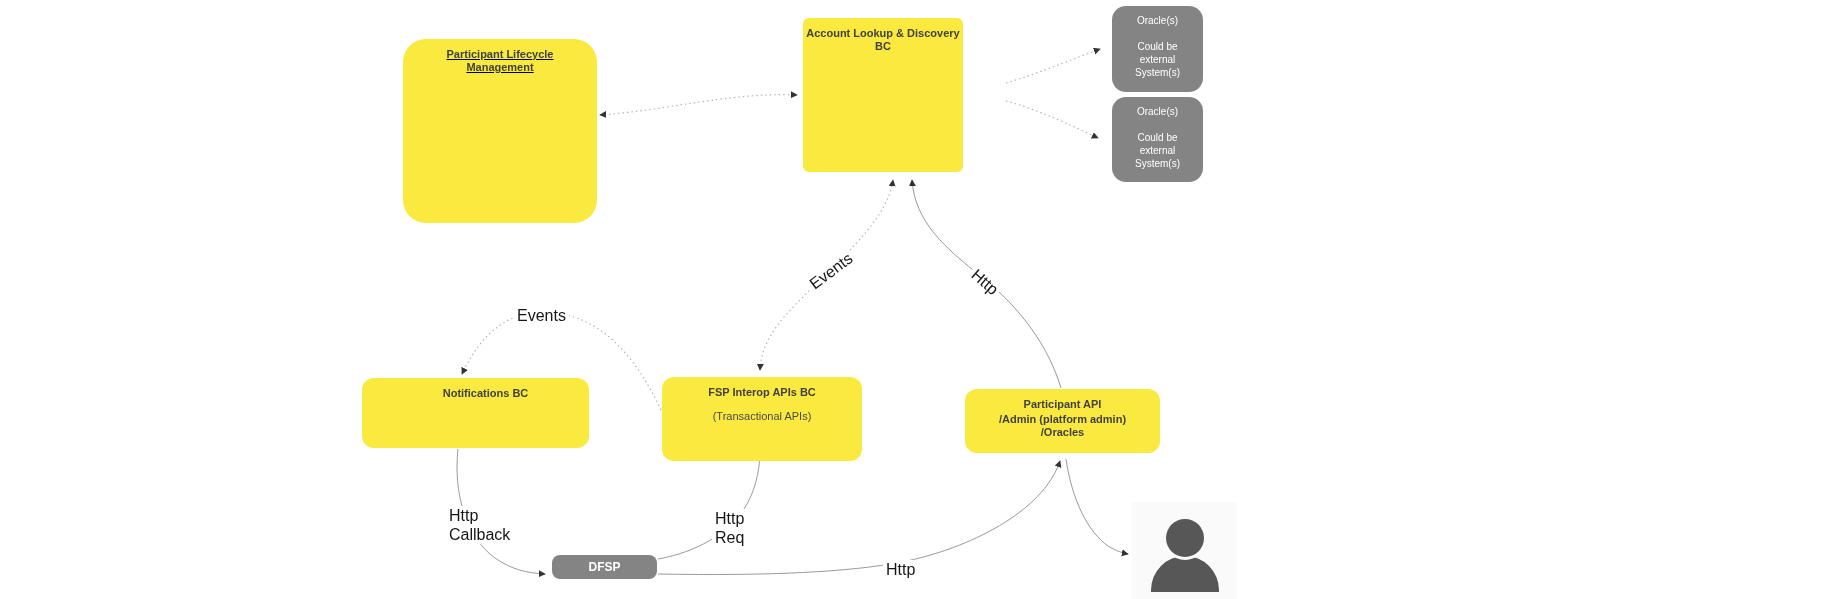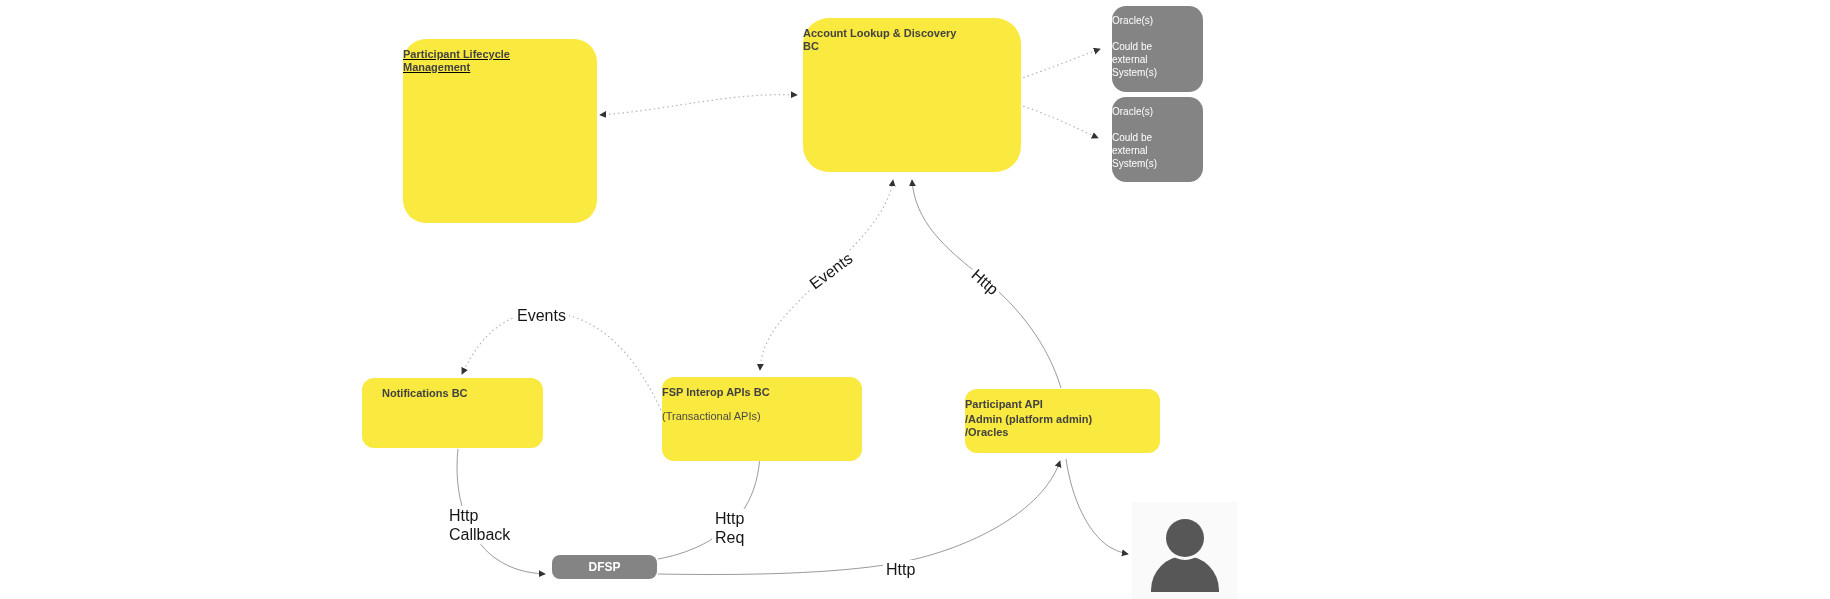--- a/index.html
+++ b/index.html
@@ -7,45 +7,45 @@
     position:relative;
     width:1830px;height:599px;
     background:#ffffff;
     font-family:"Liberation Sans",sans-serif;
     overflow:hidden;
   }
   svg.edges{position:absolute;left:0;top:0;}
   .edge-dotted{fill:none;stroke:#b5b5b5;stroke-width:1.2;stroke-dasharray:1.5 3;}
   .edge-solid{fill:none;stroke:#9a9a9a;stroke-width:1;}
 
-  .node{position:absolute;box-sizing:border-box;text-align:left;}
+  .node{position:absolute;box-sizing:border-box;text-align:center;}
   .yellow{background:#FAE93F;}
   .graybox{background:#848484;color:#ffffff;}
   .node .title{
     font-weight:bold;font-size:11px;line-height:13px;
     color:#424242;white-space:pre-line;padding-top:9px;
   }
   .node .subtitle{
     font-weight:normal;font-size:11px;line-height:13px;
     color:#4a4a4a;white-space:pre-line;margin-top:11px;
   }
   .node .sublines{
     font-weight:bold;font-size:11px;line-height:13px;
     color:#424242;white-space:pre-line;margin-top:11px;
   }
   .graybox .gtext{
     font-weight:normal;font-size:10px;line-height:13px;
     color:#ffffff;white-space:pre-line;padding-top:8px;
   }
 
   #node-participant{left:403px;top:39px;width:194px;height:184px;border-radius:23px;text-decoration:underline;}
-  #node-account{left:803px;top:18px;width:218px;height:154px;border-radius:26px;}
+  #node-account{left:803px;top:18px;width:160px;height:154px;border-radius:6px;}
   #node-oracle-top{left:1112px;top:6px;width:91px;height:86px;border-radius:14px;}
   #node-oracle-bottom{left:1112px;top:97px;width:91px;height:85px;border-radius:14px;}
-  #node-notifications{left:362px;top:378px;width:181px;height:70px;border-radius:12px;padding-left:20px;}
+  #node-notifications{left:362px;top:378px;width:227px;height:70px;border-radius:12px;padding-left:20px;}
   #node-fsp{left:662px;top:377px;width:200px;height:84px;border-radius:12px;}
   #node-operational{left:965px;top:389px;width:195px;height:64px;border-radius:12px;}
   #node-dfsp{left:552px;top:555px;width:105px;height:24px;border-radius:8px;
     display:flex;align-items:center;justify-content:center;
     font-weight:bold;font-size:12px;color:#fff;}
 
   #node-person{left:1132px;top:502px;width:105px;height:97px;background:#FAFAFA;position:absolute;}
   .person-head{
     position:absolute;left:34px;top:17px;width:38px;height:38px;
     border-radius:50%;background:#575757;box-shadow:0 0 0 3px #FAFAFA;z-index:2;

